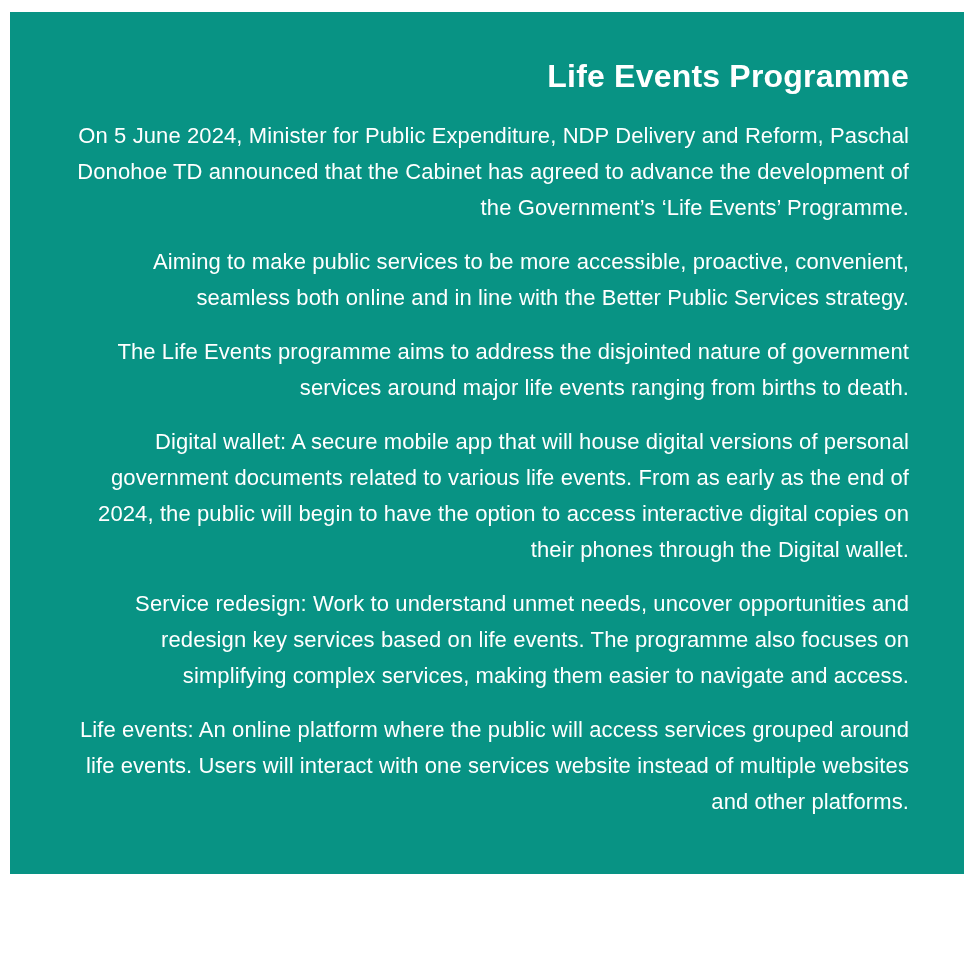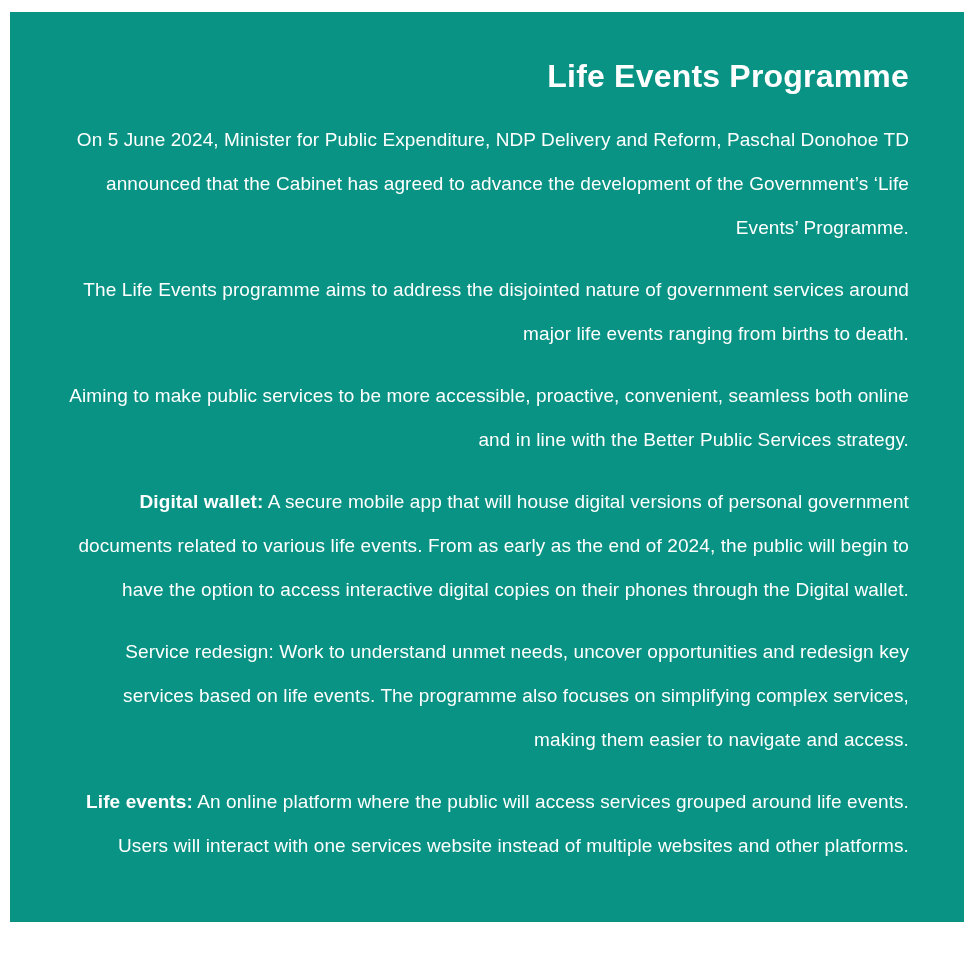--- a/index.html
+++ b/index.html
@@ -21,37 +21,37 @@
     text-align: right;
   }
   h1.title {
     font-size: 32px;
     line-height: 40px;
     font-weight: 700;
     letter-spacing: 0.2px;
     margin: 0 0 22px 0;
   }
   .body p {
-    font-size: 19px;
-    line-height: 44px;
+    font-size: 22px;
+    line-height: 36px;
     font-weight: 400;
     letter-spacing: 0.1px;
     margin: 12px 0 18px 0;
   }
   .body p:last-child { margin-bottom: 0; }
-  .body .bold { font-weight: 700; }
+  .body .bold { font-weight: 400; }
 </style>
 </head>
 <body>
 
 <div class="page">
   <div class="card">
     <h1 class="title">Life Events Programme</h1>
     <div class="body">
         <p><span>On 5 June 2024, Minister for Public Expenditure, NDP Delivery and Reform, Paschal Donohoe TD announced that the Cabinet has agreed to advance the development of the Government’s ‘Life Events’ Programme.</span></p>
+        <p><span>Aiming to make public services to be more accessible, proactive, convenient, seamless both online and in line with the Better Public Services strategy.</span></p>
         <p><span>The Life Events programme aims to address the disjointed nature of government services around major life events ranging from births to death.</span></p>
-        <p><span>Aiming to make public services to be more accessible, proactive, convenient, seamless both online and in line with the Better Public Services strategy.</span></p>
         <p><span class="bold">Digital wallet:</span><span> A secure mobile app that will house digital versions of personal government documents related to various life events. From as early as the end of 2024, the public will begin to have the option to access interactive digital copies on their phones through the Digital wallet.</span></p>
         <p><span>Service redesign: Work to understand unmet needs, uncover opportunities and redesign key services based on life events. The programme also focuses on simplifying complex services, making them easier to navigate and access.</span></p>
         <p><span class="bold">Life events:</span><span> An online platform where the public will access services grouped around life events. Users will interact with one services website instead of multiple websites and other platforms.</span></p>
       </div>
   </div>
 </div>
 
 </body></html>

